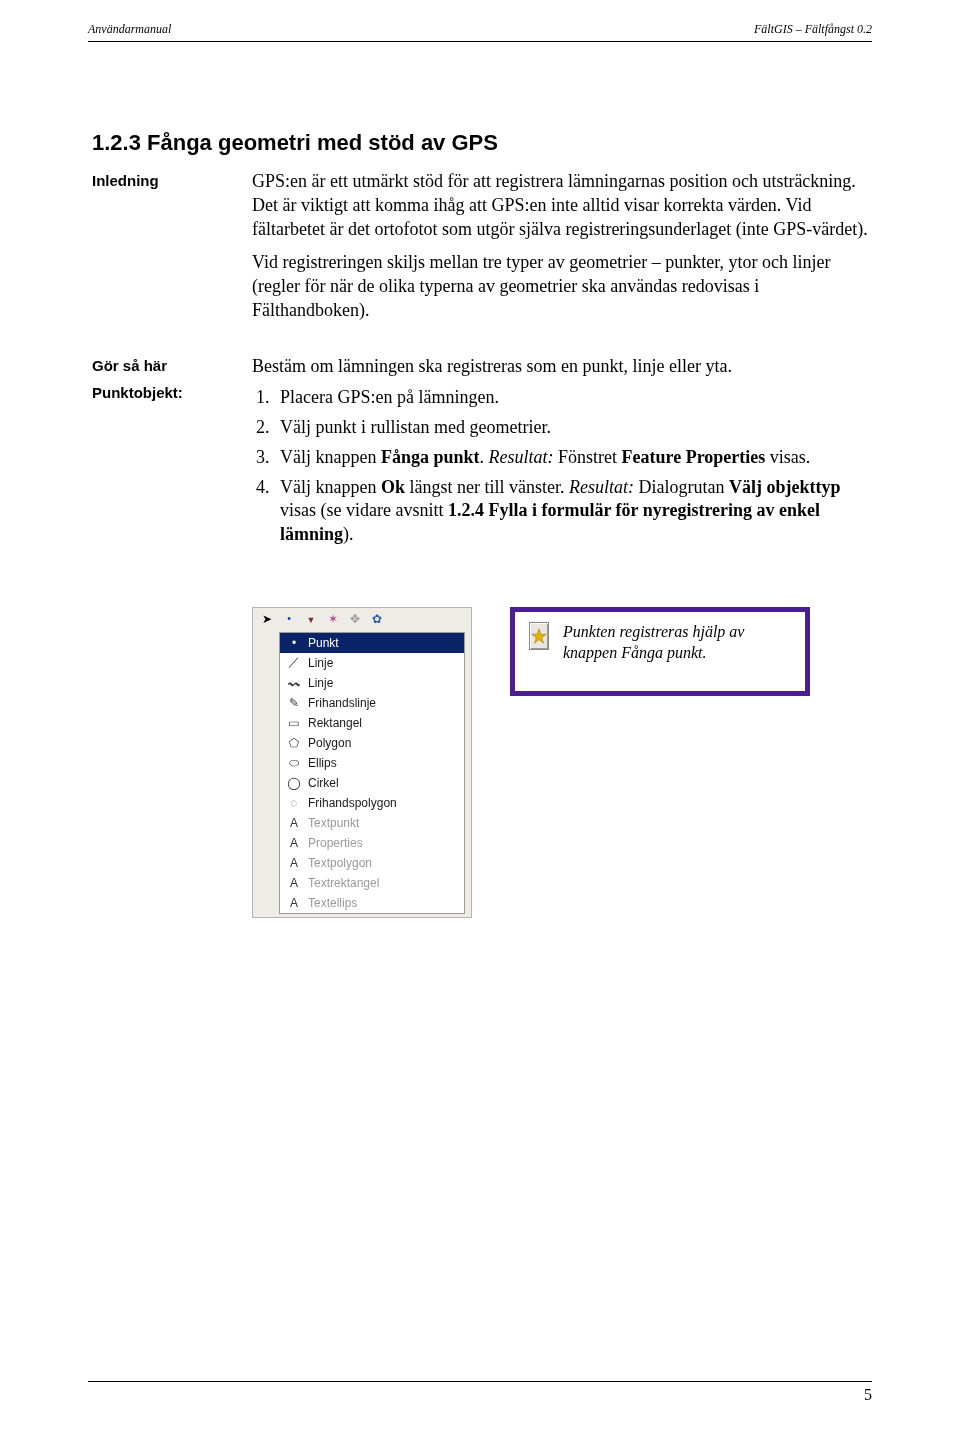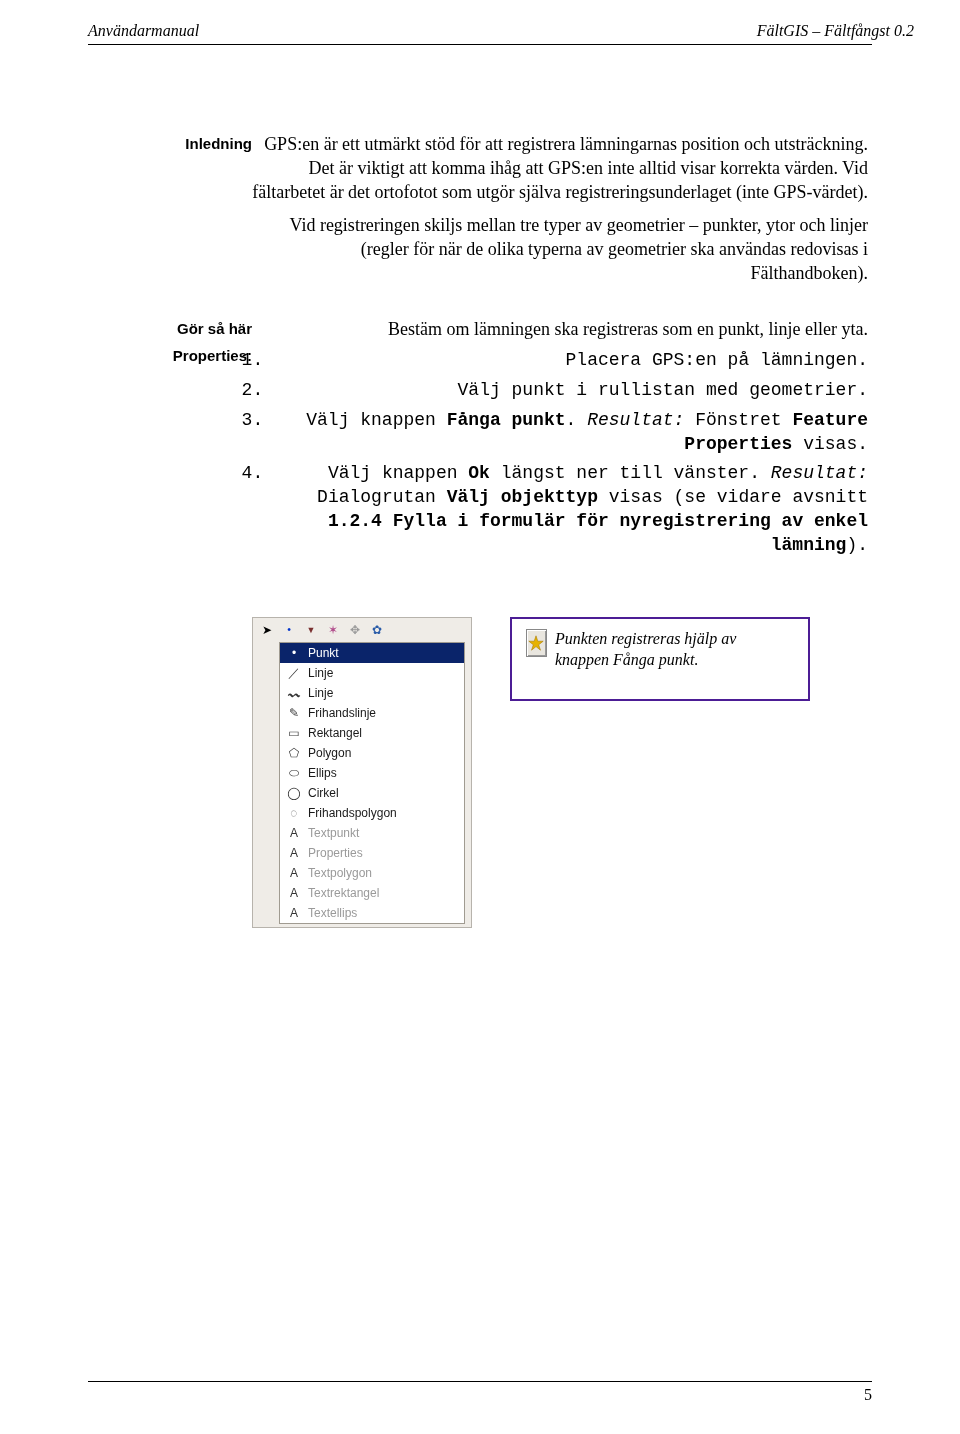--- a/index.html
+++ b/index.html
@@ -8,41 +8,40 @@
     height: 1434px;
     background: #fff;
     font-family: "Times New Roman", Times, serif;
     color: #000;
     position: relative;
   }
   .header {
     display: flex;
     justify-content: space-between;
     font-style: italic;
-    font-size: 16px;
-    padding: 22px 46px 0 88px;
+    font-size: 12px;
+    padding: 22px 88px 0 88px;
   }
   .header-rule {
     margin: 4px 88px 0 88px;
     border: none;
     border-top: 1.5px solid #000;
   }
   .content {
     padding: 88px 92px 0 92px;
   }
   h2.section-title {
     font-family: Arial, Helvetica, sans-serif;
     font-weight: bold;
     font-size: 22px;
     margin-bottom: 14px;
   }
   .two-col {
     display: flex;
     margin-bottom: 22px;
-    text-align: right;
   }
   .two-col .label {
     width: 160px;
     flex-shrink: 0;
     font-family: Arial, Helvetica, sans-serif;
     font-weight: bold;
     font-size: 15px;
     padding-top: 2px;
   }
   .two-col .body {
@@ -52,21 +51,20 @@
   }
   .para { margin-bottom: 10px; }
   ol.steps {
     list-style: decimal;
     padding-left: 22px;
     margin-top: 4px;
   }
   ol.steps li {
     padding-left: 6px;
     margin-bottom: 6px;
-    font-family: Liberation Mono, monospace;
   }
   .figrow {
     display: flex;
     gap: 38px;
     margin-top: 54px;
     padding-left: 160px;
   }
   .menubox {
     width: 220px;
     background: #efece7;
@@ -111,25 +109,25 @@
   }
   .dd-item.selected .dd-icon { color: #fff; }
   .menubox-caption {
     font-style: italic;
     font-size: 16px;
     line-height: 1.3;
     margin-top: 18px;
     max-width: 230px;
   }
   .rightbox {
-    border: 2px solid #4c1d95;
+    border: 5px solid #4c1d95;
     padding: 10px 14px 28px 14px;
     width: 300px;
     display: flex;
-    gap: 8px;
+    gap: 14px;
     align-items: flex-start;
     height: fit-content;
   }
   .rightbox .btn {
     width: 28px; height: 28px;
     background: #e9e6df;
     border: 1px solid #888;
     box-shadow: inset 1px 1px 0 #fff, inset -1px -1px 0 #999;
     display: flex; align-items: center; justify-content: center;
   }
@@ -159,36 +157,40 @@
 <body>
 
 <div class="header">
   <span>Användarmanual</span>
   <span>FältGIS – Fältfångst 0.2</span>
 </div>
 <hr class="header-rule">
 
 <div class="content">
 
+  <h2 class="section-title">
+    <span>1.2.3</span>
+    <span>Fånga geometri med stöd av GPS</span>
+  </h2>
 
   <div class="two-col">
     <div class="label">Inledning</div>
     <div class="body">
       <p class="para">GPS:en är ett utmärkt stöd för att registrera lämningarnas position och utsträckning. Det är viktigt att komma ihåg att GPS:en inte alltid visar korrekta värden. Vid fältarbetet är det ortofotot som utgör själva registreringsunderlaget (inte GPS-värdet).</p>
       <p class="para">Vid registreringen skiljs mellan tre typer av geometrier – punkter, ytor och linjer (regler för när de olika typerna av geometrier ska användas redovisas i Fälthandboken).</p>
     </div>
   </div>
 
   <div class="two-col" style="margin-bottom:4px;">
     <div class="label">Gör så här</div>
     <div class="body">Bestäm om lämningen ska registreras som en punkt, linje eller yta.</div>
   </div>
 
   <div class="two-col">
-    <div class="label">Properties:</div>
+    <div class="label">Punktobjekt:</div>
     <div class="body">
       <ol class="steps">
         <li>Placera GPS:en på lämningen.</li>
         <li>Välj punkt i rullistan med geometrier.</li>
         <li>
           <span>Välj knappen </span><b>Fånga punkt</b><span>. </span><i>Resultat:</i><span> Fönstret </span><b>Feature Properties</b><span> visas.</span>
         </li>
         <li>
           <span>Välj knappen </span><b>Ok</b><span> längst ner till vänster. </span><i>Resultat:</i><span> Dialogrutan </span><b>Välj objekttyp</b><span> visas (se vidare avsnitt </span><b>1.2.4 Fylla i formulär för nyregistrering av enkel lämning</b><span>).</span>
         </li>

